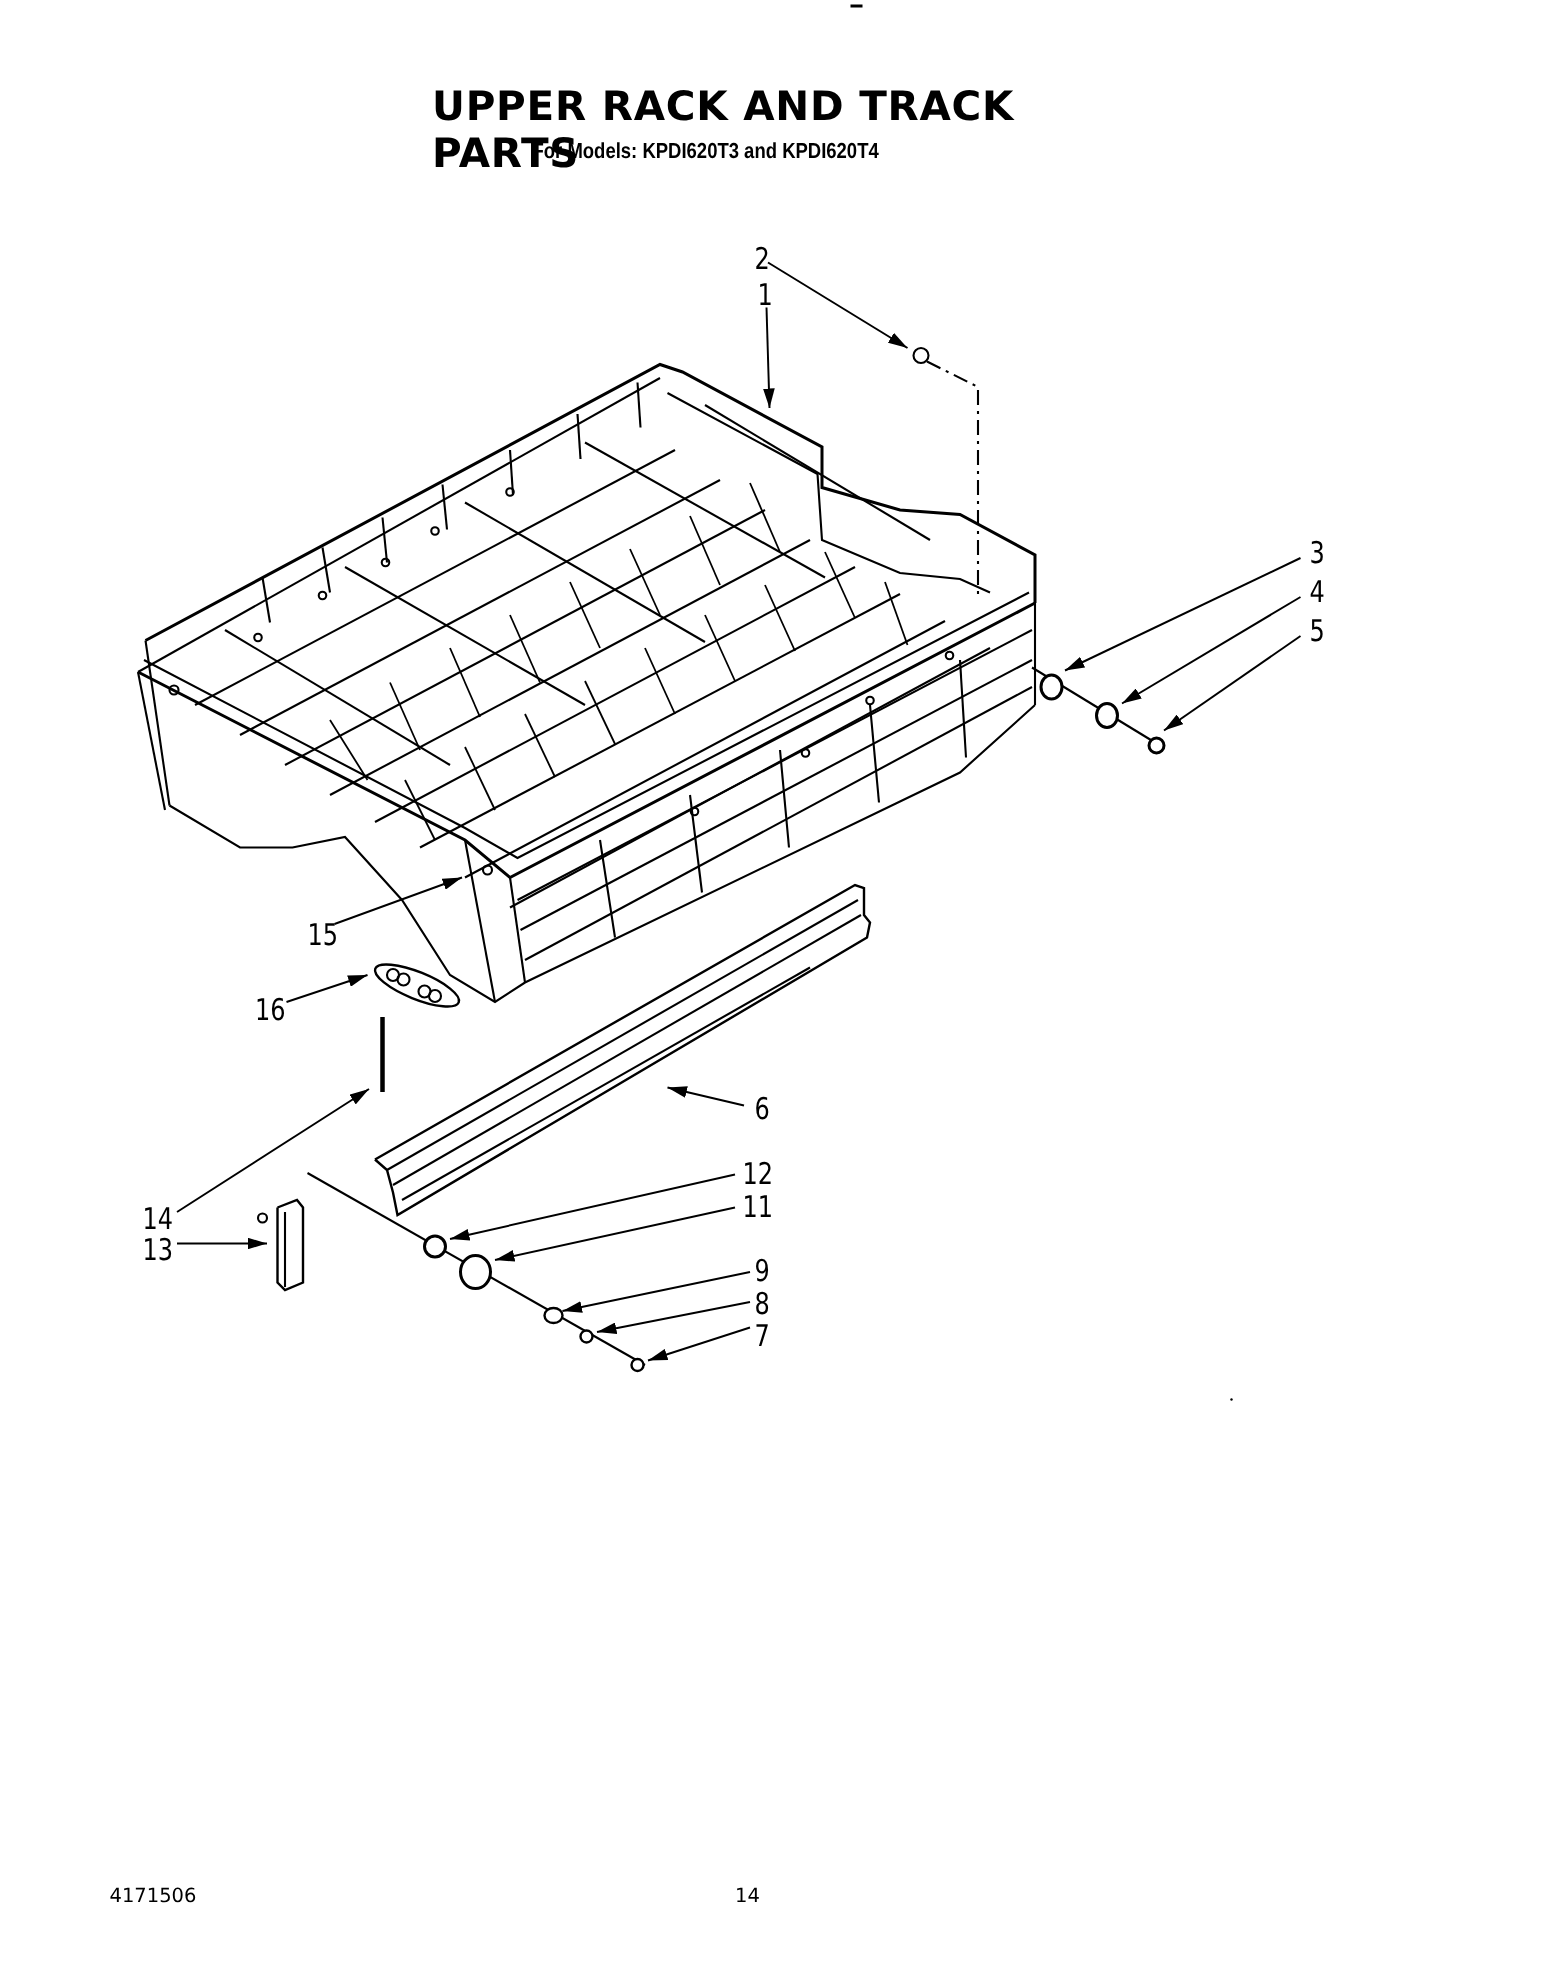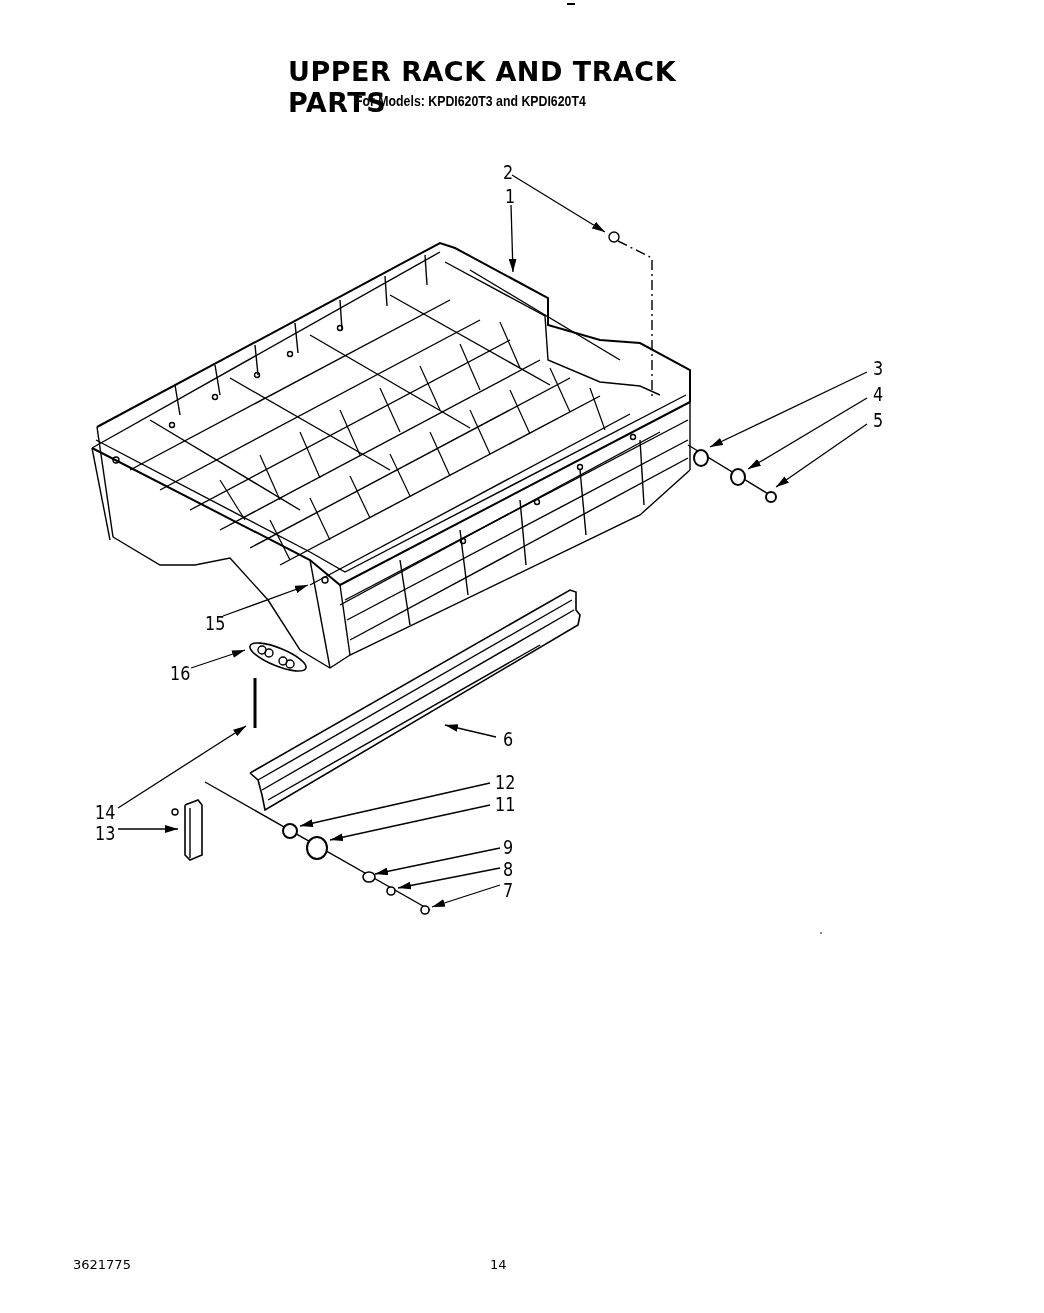--- a/index.html
+++ b/index.html
@@ -191,14 +191,14 @@
 <div class="callout" style="left:503px;top:880px;">7</div>
 <div class="callout" style="left:503px;top:859px;">8</div>
 <div class="callout" style="left:503px;top:837px;">9</div>
 <div class="callout" style="left:495px;top:794px;">11</div>
 <div class="callout" style="left:495px;top:772px;">12</div>
 <div class="callout" style="left:95px;top:823px;">13</div>
 <div class="callout" style="left:95px;top:802px;">14</div>
 <div class="callout" style="left:205px;top:613px;">15</div>
 <div class="callout" style="left:170px;top:663px;">16</div>
 
-<div class="footer-doc">3621775</div>
+<div class="footer-doc">4171506</div>
 <div class="footer-page">14</div>
 
 </body></html>

